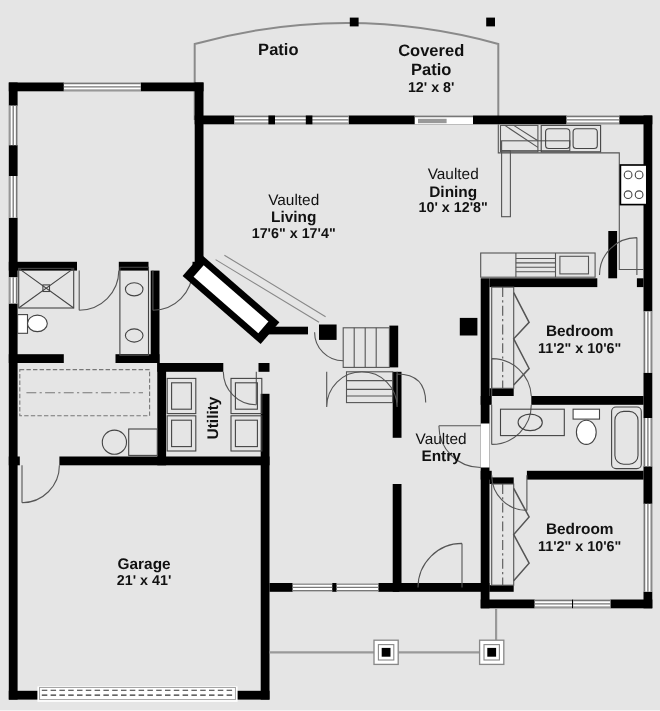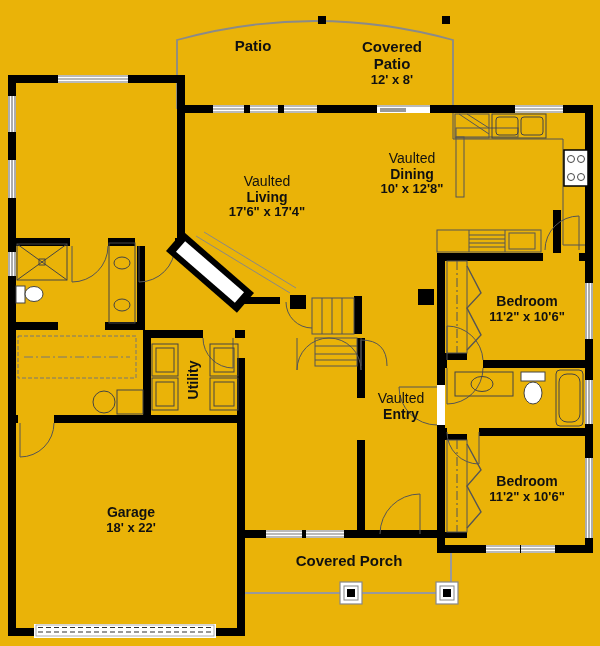--- a/index.html
+++ b/index.html
@@ -1,16 +1,16 @@
 <!DOCTYPE html>
 <html><head>
 <meta charset="utf-8">
 <style>
   html,body{margin:0;padding:0;background:#fff;}
-  #plan{position:relative;width:600px;height:646px;background:#eab308;overflow:hidden;
+  #plan{position:relative;width:600px;height:646px;background:#e5e5e5;overflow:hidden;
         font-family:"Liberation Sans", sans-serif;}
   #plan svg{position:absolute;left:0;top:0;}
   .lbl{position:absolute;transform:translate(-50%,-50%);text-align:center;
        color:#111;line-height:1.12;white-space:nowrap;}
   .lbl .nm{font-weight:700;font-size:14px;display:block;}
   .lbl .pre{font-weight:400;font-size:14px;display:block;}
   .lbl .dim{font-weight:700;font-size:13px;display:block;}
   .lbl.big .nm{font-size:15px;}
   .rot{transform:translate(-50%,-50%) rotate(-90deg);}
 </style>
@@ -291,20 +291,17 @@
   </div>
 
 
   <div class="lbl" style="left:401px;top:407px">
     <span class="pre">Vaulted</span>
     <span class="nm">Entry</span>
   </div>
 
   <div class="lbl" style="left:131px;top:520px">
     <span class="nm">Garage</span>
-    <span class="dim">18' x 22'</span>
-  </div>
-
-  <div class="lbl big" style="left:349px;top:561px">
-    <span class="nm">Covered Porch</span>
-  </div>
+    <span class="dim">21' x 41'</span>
+  </div>
+
 
 </div>
 
 </body></html>

